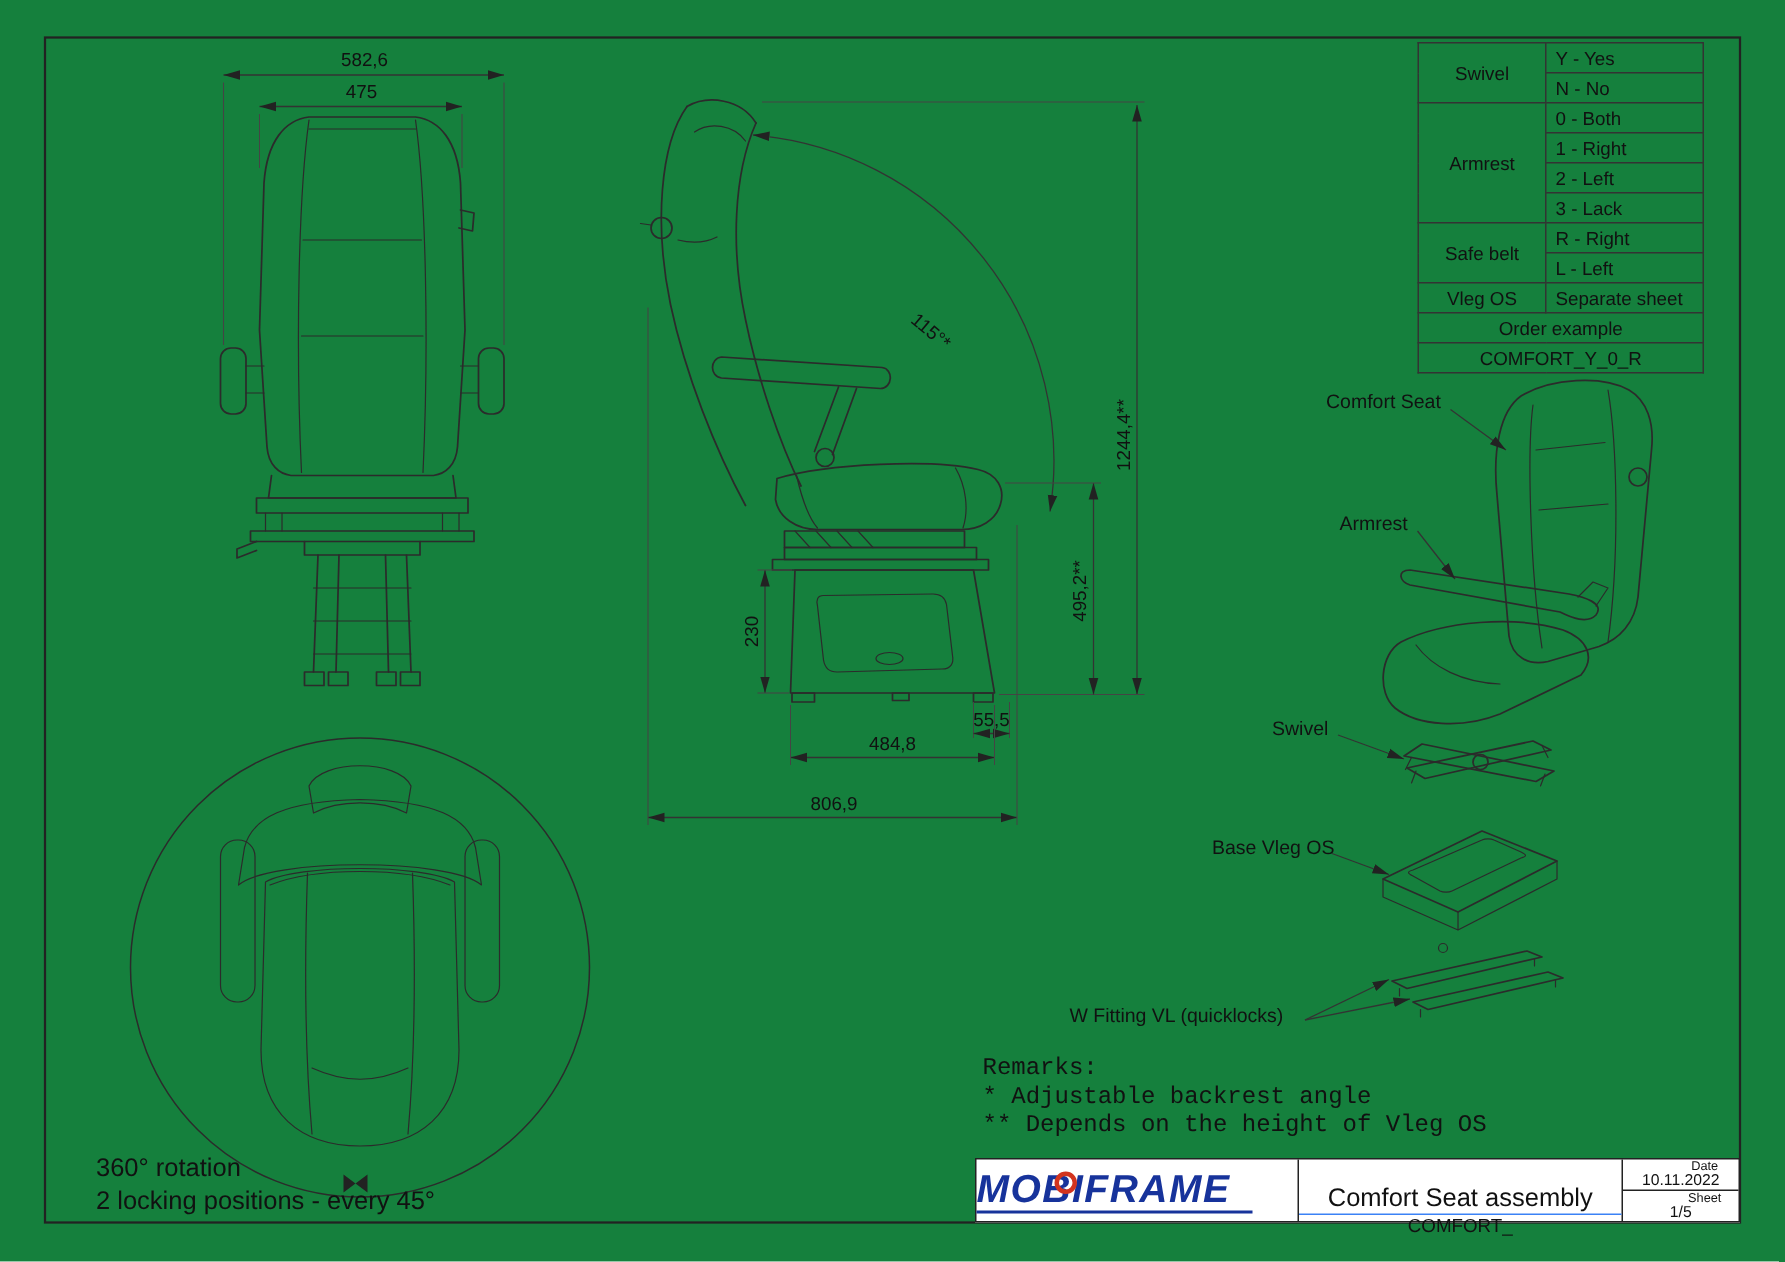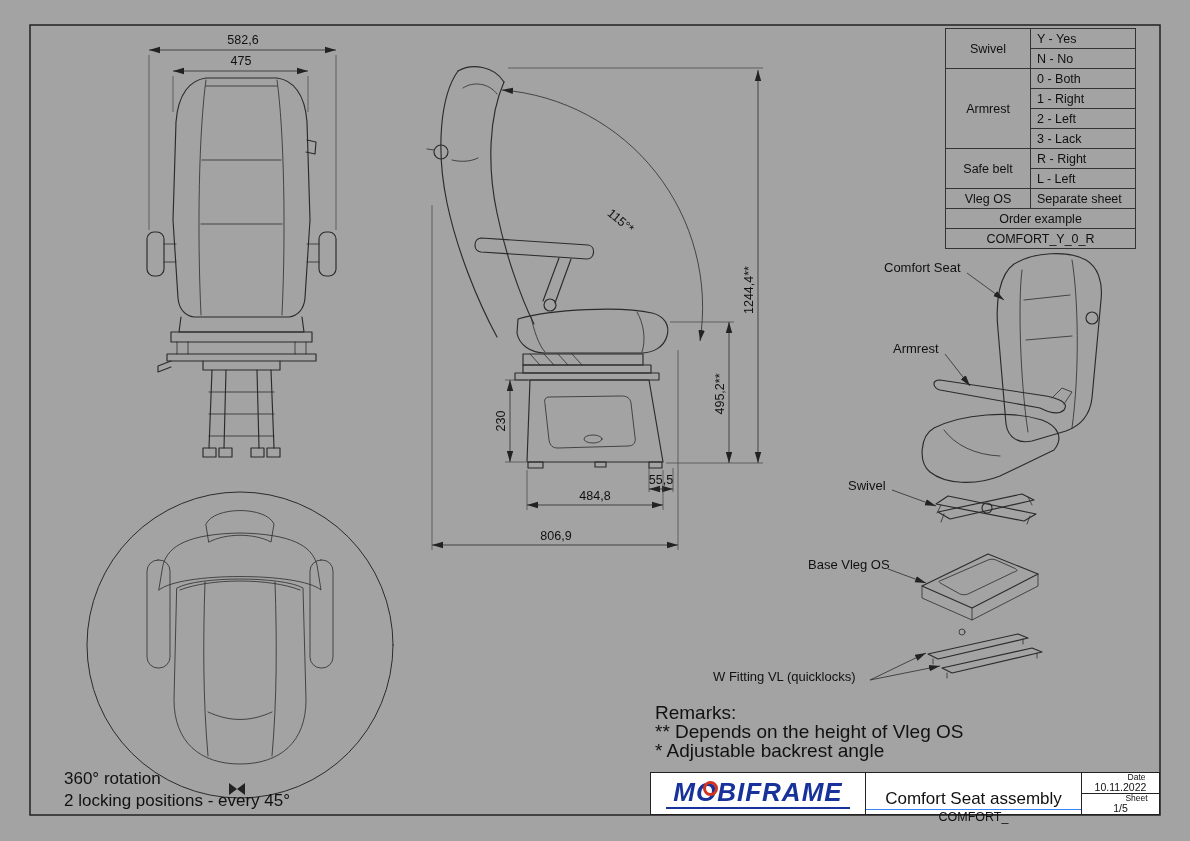--- a/index.html
+++ b/index.html
@@ -1,44 +1,44 @@
 <!DOCTYPE html>
 <html><head>
 <meta charset="utf-8">
 <style>
   html,body{margin:0;padding:0;background:#fff;}
-  .sheet{position:relative;width:1190px;height:841px;background:#a3a3a3;
+  .sheet{position:relative;width:1190px;height:841px;background:#15803d;
          font-family:"Liberation Sans",sans-serif;color:#111;overflow:hidden;}
   svg.canvas{position:absolute;left:0;top:0;}
   svg text{font-family:"Liberation Sans",sans-serif;fill:#111;stroke:none;}
   .dimtext{font-size:12.5px;text-anchor:middle;}
   .parttext{font-size:13px;}
   .oln{fill:none;stroke:#2b2b2b;stroke-width:1.15;stroke-linecap:round;stroke-linejoin:round;}
   .thin{stroke-width:0.8;}
   .dml{fill:none;stroke:#333;stroke-width:0.85;}
   .exl{fill:none;stroke:#444;stroke-width:0.7;}
 
   
   .opt-table{position:absolute;left:945px;top:28px;border-collapse:collapse;font-size:12.5px;}
   .opt-table td{border:1px solid #333;height:19px;padding:0 6px;white-space:nowrap;}
   .opt-table .lbl{text-align:center;min-width:72px;}
   .opt-table .opt{min-width:92px;text-align:left;}
   .opt-table .merged{text-align:center;}
 
   
-  .remarks{position:absolute;left:655px;top:703px;font-size:19px;line-height:19px;}
+  .remarks{position:absolute;left:655px;top:703px;font-size:16px;line-height:19px;font-family:Liberation Mono, monospace;}
 
   
   .rotation-note{position:absolute;left:64px;top:768px;font-size:17px;line-height:22px;}
 
   
   .title-block{position:absolute;left:650px;top:772px;width:510px;height:43px;
                border:1.5px solid #222;box-sizing:border-box;display:flex;background:#fff;}
   .tb-logo{position:relative;width:214px;border-right:1.5px solid #222;display:flex;
-           flex-direction:column;align-items:center;justify-content:center;}
+           flex-direction:column;align-items:flex-start;justify-content:center;}
   .logo-text{font-size:26px;font-weight:bold;font-style:italic;color:#17339b;
              letter-spacing:1px;line-height:1;}
   .logo-underline{width:184px;height:2px;background:#17339b;margin-top:2px;}
   .logo-accent{position:absolute;left:52px;top:8px;width:15px;height:15px;
                border:3.5px solid #d2341f;border-radius:50%;box-sizing:border-box;}
   .tb-main{width:215px;border-right:1.5px solid #222;display:flex;flex-direction:column;}
   .tb-title{flex:1;border-bottom:1px solid #3b82f6;display:flex;align-items:center;
             justify-content:center;font-size:17px;margin-top:16px;}
   .tb-code{flex:1;display:flex;align-items:center;justify-content:center;font-size:12.5px;}
   .tb-meta{flex:1;display:flex;flex-direction:column;}
@@ -243,22 +243,22 @@
           <td colspan="2" class="merged">Order example</td>
         </tr>
     <tr>
           <td colspan="2" class="merged">COMFORT_Y_0_R</td>
         </tr>
   </tbody>
     </table>
 
   <div class="remarks">
     <div>Remarks:</div>
+    <div>* Adjustable backrest angle</div>
     <div>** Depends on the height of Vleg OS</div>
-    <div>* Adjustable backrest angle</div>
   </div>
 
   <div class="rotation-note">
     <div>360° rotation</div>
     <div>2 locking positions - every 45°</div>
   </div>
 
   <div class="title-block">
     <div class="tb-logo">
       <span class="logo-text">MOBIFRAME</span>

